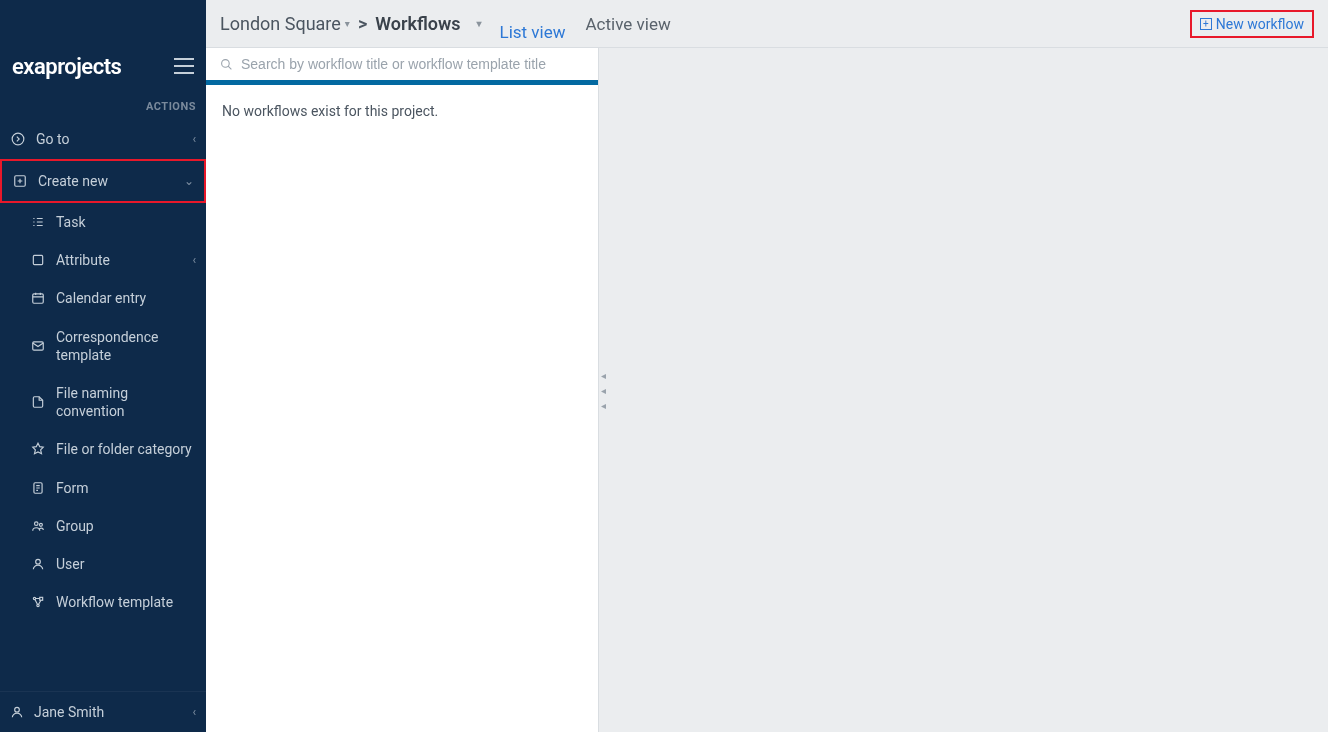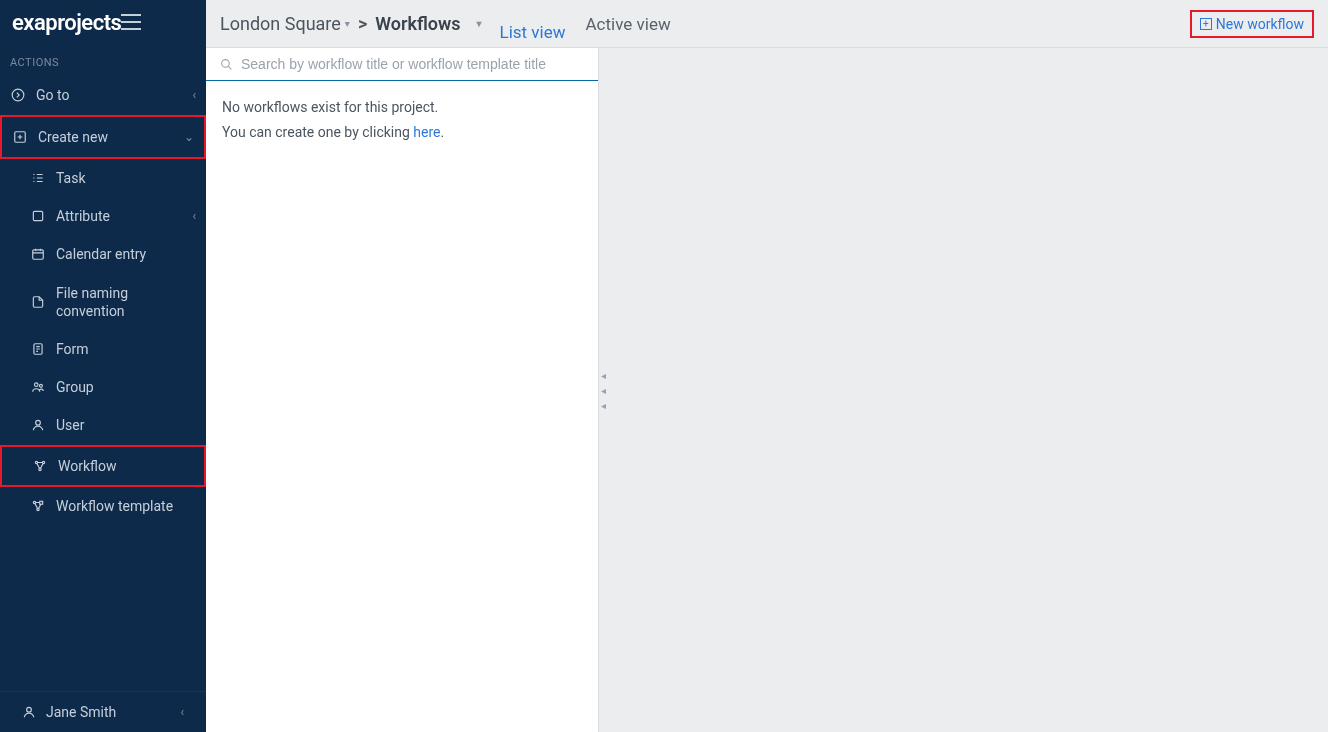--- a/index.html
+++ b/index.html
@@ -1,57 +1,57 @@
 <!DOCTYPE html>
 <html><head>
   <meta charset="utf-8">
   <style>
     * { margin: 0; padding: 0; box-sizing: border-box; }
     body { font-family: -apple-system, BlinkMacSystemFont, "Segoe UI", Roboto, sans-serif; background: #ebedef; overflow: hidden; }
     .app { display: flex; width: 1328px; height: 732px; }
     
     
     .sidebar { width: 206px; background: #0e2a4a; color: #c5cfd9; display: flex; flex-direction: column; flex-shrink: 0; }
-    .sidebar-header { display: flex; align-items: center; justify-content: flex-start; padding: 4px 12px; height: 44px; }
+    .sidebar-header { display: flex; align-items: center; justify-content: space-between; padding: 4px 12px; height: 44px; margin-top: 44px; }
     .logo { font-size: 22px; font-weight: 600; color: #fff; letter-spacing: -0.5px; }
     .hamburger { width: 20px; height: 16px; display: flex; flex-direction: column; justify-content: space-between; cursor: pointer; }
     .hamburger span { height: 2px; background: #c5cfd9; }
     
-    .section-label { font-size: 11px; font-weight: 400; color: #7a8a9c; padding: 12px 10px 6px; letter-spacing: 0.5px; }
+    .section-label { font-size: 11px; font-weight: 700; color: #7a8a9c; padding: 12px 10px 6px; letter-spacing: 0.5px; text-align: right; }
     
     .nav-item { display: flex; align-items: center; padding: 12px 10px; font-size: 14px; cursor: pointer; position: relative; }
     .nav-item .icon { width: 16px; margin-right: 10px; flex-shrink: 0; display: inline-flex; justify-content: center; }
     .nav-item .chev { margin-left: auto; font-size: 12px; opacity: 0.6; }
     .nav-item.sub { padding-left: 30px; padding-top: 10px; padding-bottom: 10px; }
     .nav-item.sub .label { line-height: 1.3; }
     
     .highlight-red { border: 2px solid #e8182a; }
     
     .sidebar-footer { margin-top: auto; }
-    .user-item { display: flex; align-items: center; padding: 12px 22px; font-size: 14px; cursor: pointer; border-top: 1px solid rgba(255,255,255,0.05); }
+    .user-item { display: flex; align-items: center; padding: 12px 10px; font-size: 14px; cursor: pointer; border-top: 1px solid rgba(255,255,255,0.05); }
     .user-item .icon { width: 16px; margin-right: 8px; }
     .user-item .chev { margin-left: auto; font-size: 12px; opacity: 0.6; }
     
     
     .main { flex: 1; display: flex; flex-direction: column; background: #ebedef; position: relative; }
     .topbar { height: 48px; background: #ebedef; display: flex; align-items: center; padding: 0 14px; border-bottom: 1px solid #d9dde1; }
     .breadcrumb { display: flex; align-items: center; gap: 8px; font-size: 18px; color: #4b5560; }
     .bc-item { display: inline-flex; align-items: center; gap: 4px; }
     .bc-item.bold { font-weight: 600; color: #3a424b; gap: 16px; }
     .bc-caret { font-size: 10px; color: #8a939c; }
     .bc-sep { color: #4b5560; font-weight: 600; }
     .view-link { color: #2d78d6; font-size: 17px; margin-left: 10px; cursor: pointer; margin-top: 16px; }
     .view-active { color: #5a636c; font-size: 17px; margin-left: 12px; }
     
     .new-workflow-btn { margin-left: auto; border: 2px solid #e8182a; padding: 4px 8px; font-size: 14px; color: #2d78d6; cursor: pointer; display: inline-flex; align-items: center; gap: 4px; background: #ebedef; }
     .plus-box { width: 12px; height: 12px; border: 1px solid #2d78d6; display: inline-flex; align-items: center; justify-content: center; font-size: 10px; line-height: 1; }
     
     .content-row { display: flex; flex: 1; overflow: hidden; }
     .list-panel { width: 393px; background: #fff; border-right: 1px solid #d9dde1; display: flex; flex-direction: column; }
-    .search-box { border-bottom: 1px solid #0369a1; padding: 8px 14px; display: flex; align-items: center; gap: 8px; }
+    .search-box { border-bottom: 5px solid #0369a1; padding: 8px 14px; display: flex; align-items: center; gap: 8px; }
     .search-box input { border: none; outline: none; font-size: 14px; flex: 1; color: #4b5560; }
     .search-box input::placeholder { color: #9aa3ac; }
     .search-icon { color: #9aa3ac; font-size: 13px; }
     
     .empty-msg { padding: 14px 16px; font-size: 14px; color: #4b5560; line-height: 1.8; }
     .empty-msg a { color: #2d78d6; text-decoration: none; cursor: pointer; }
     
     .detail-panel { flex: 1; background: #ebedef; position: relative; }
     .drag-handles { position: absolute; left: 0; top: 50%; transform: translateY(-50%); display: flex; flex-direction: column; gap: 4px; color: #9aa3ac; font-size: 10px; padding-left: 2px; }
     
@@ -118,31 +118,48 @@
     <div class="nav-item sub">
       <span class="icon">
         <svg width="14" height="14" viewBox="0 0 24 24" fill="none" stroke="currentColor" stroke-width="2">
             <rect x="3" y="5" width="18" height="16" rx="2"></rect>
             <path d="M3 10h18M8 3v4M16 3v4"></path>
           </svg>
       </span>
       <span class="label">Calendar entry</span>
     </div>
 
+    <div class="nav-item sub">
+      <span class="icon">
+        <svg width="14" height="14" viewBox="0 0 24 24" fill="none" stroke="currentColor" stroke-width="2">
+            <rect x="3" y="5" width="18" height="14" rx="2"></rect>
+            <path d="M3 7l9 6 9-6"></path>
+          </svg>
+      </span>
+      <span class="label">Correspondence template</span>
+    </div>
 
     <div class="nav-item sub">
       <span class="icon">
         <svg width="14" height="14" viewBox="0 0 24 24" fill="none" stroke="currentColor" stroke-width="2">
             <path d="M14 3H6a2 2 0 0 0-2 2v14a2 2 0 0 0 2 2h12a2 2 0 0 0 2-2V9l-6-6z"></path>
             <path d="M14 3v6h6"></path>
           </svg>
       </span>
       <span class="label">File naming convention</span>
     </div>
 
+    <div class="nav-item sub">
+      <span class="icon">
+        <svg width="14" height="14" viewBox="0 0 24 24" fill="none" stroke="currentColor" stroke-width="2">
+            <path d="M12 2l3 6 6 1-4.5 4.5L18 20l-6-3-6 3 1.5-6.5L3 9l6-1z"></path>
+          </svg>
+      </span>
+      <span class="label">File or folder category</span>
+    </div>
 
     <div class="nav-item sub">
       <span class="icon">
         <svg width="14" height="14" viewBox="0 0 24 24" fill="none" stroke="currentColor" stroke-width="2">
             <rect x="5" y="3" width="14" height="18" rx="2"></rect>
             <path d="M9 8h6M9 12h6M9 16h3"></path>
           </svg>
       </span>
       <span class="label">Form</span>
     </div>
@@ -162,31 +179,20 @@
     <div class="nav-item sub">
       <span class="icon">
         <svg width="14" height="14" viewBox="0 0 24 24" fill="none" stroke="currentColor" stroke-width="2">
             <circle cx="12" cy="8" r="4"></circle>
             <path d="M4 21c0-4 4-7 8-7s8 3 8 7"></path>
           </svg>
       </span>
       <span class="label">User</span>
     </div>
 
-    <div class="nav-item sub highlight-red">
-      <span class="icon">
-        <svg width="14" height="14" viewBox="0 0 24 24" fill="none" stroke="currentColor" stroke-width="2">
-            <circle cx="6" cy="6" r="2"></circle>
-            <circle cx="18" cy="6" r="2"></circle>
-            <circle cx="12" cy="18" r="2"></circle>
-            <path d="M8 6h8M7 8l4 8M17 8l-4 8"></path>
-          </svg>
-      </span>
-      <span class="label">Workflow</span>
-    </div>
 
     <div class="nav-item sub">
       <span class="icon">
         <svg width="14" height="14" viewBox="0 0 24 24" fill="none" stroke="currentColor" stroke-width="2">
             <circle cx="6" cy="6" r="2"></circle>
             <rect x="15" y="4" width="5" height="5"></rect>
             <circle cx="12" cy="18" r="2"></circle>
             <path d="M8 6h7M7 8l4 8M17 9l-4 7"></path>
           </svg>
       </span>
@@ -234,23 +240,20 @@
           <span class="search-icon">
             <svg width="13" height="13" viewBox="0 0 24 24" fill="none" stroke="currentColor" stroke-width="2">
                 <circle cx="10" cy="10" r="7"></circle>
                 <path d="M21 21l-6-6"></path>
               </svg>
           </span>
           <input type="text" placeholder="Search by workflow title or workflow template title" style="">
         </div>
         <div class="empty-msg">
           <div>No workflows exist for this project.</div>
-          <div>
-            <span>You can create one by clicking </span><a>here</a>.
-          </div>
         </div>
       </div>
       <div class="detail-panel">
         <div class="drag-handles">
           <span>◂</span>
           <span>◂</span>
           <span>◂</span>
         </div>
       </div>
     </div>

